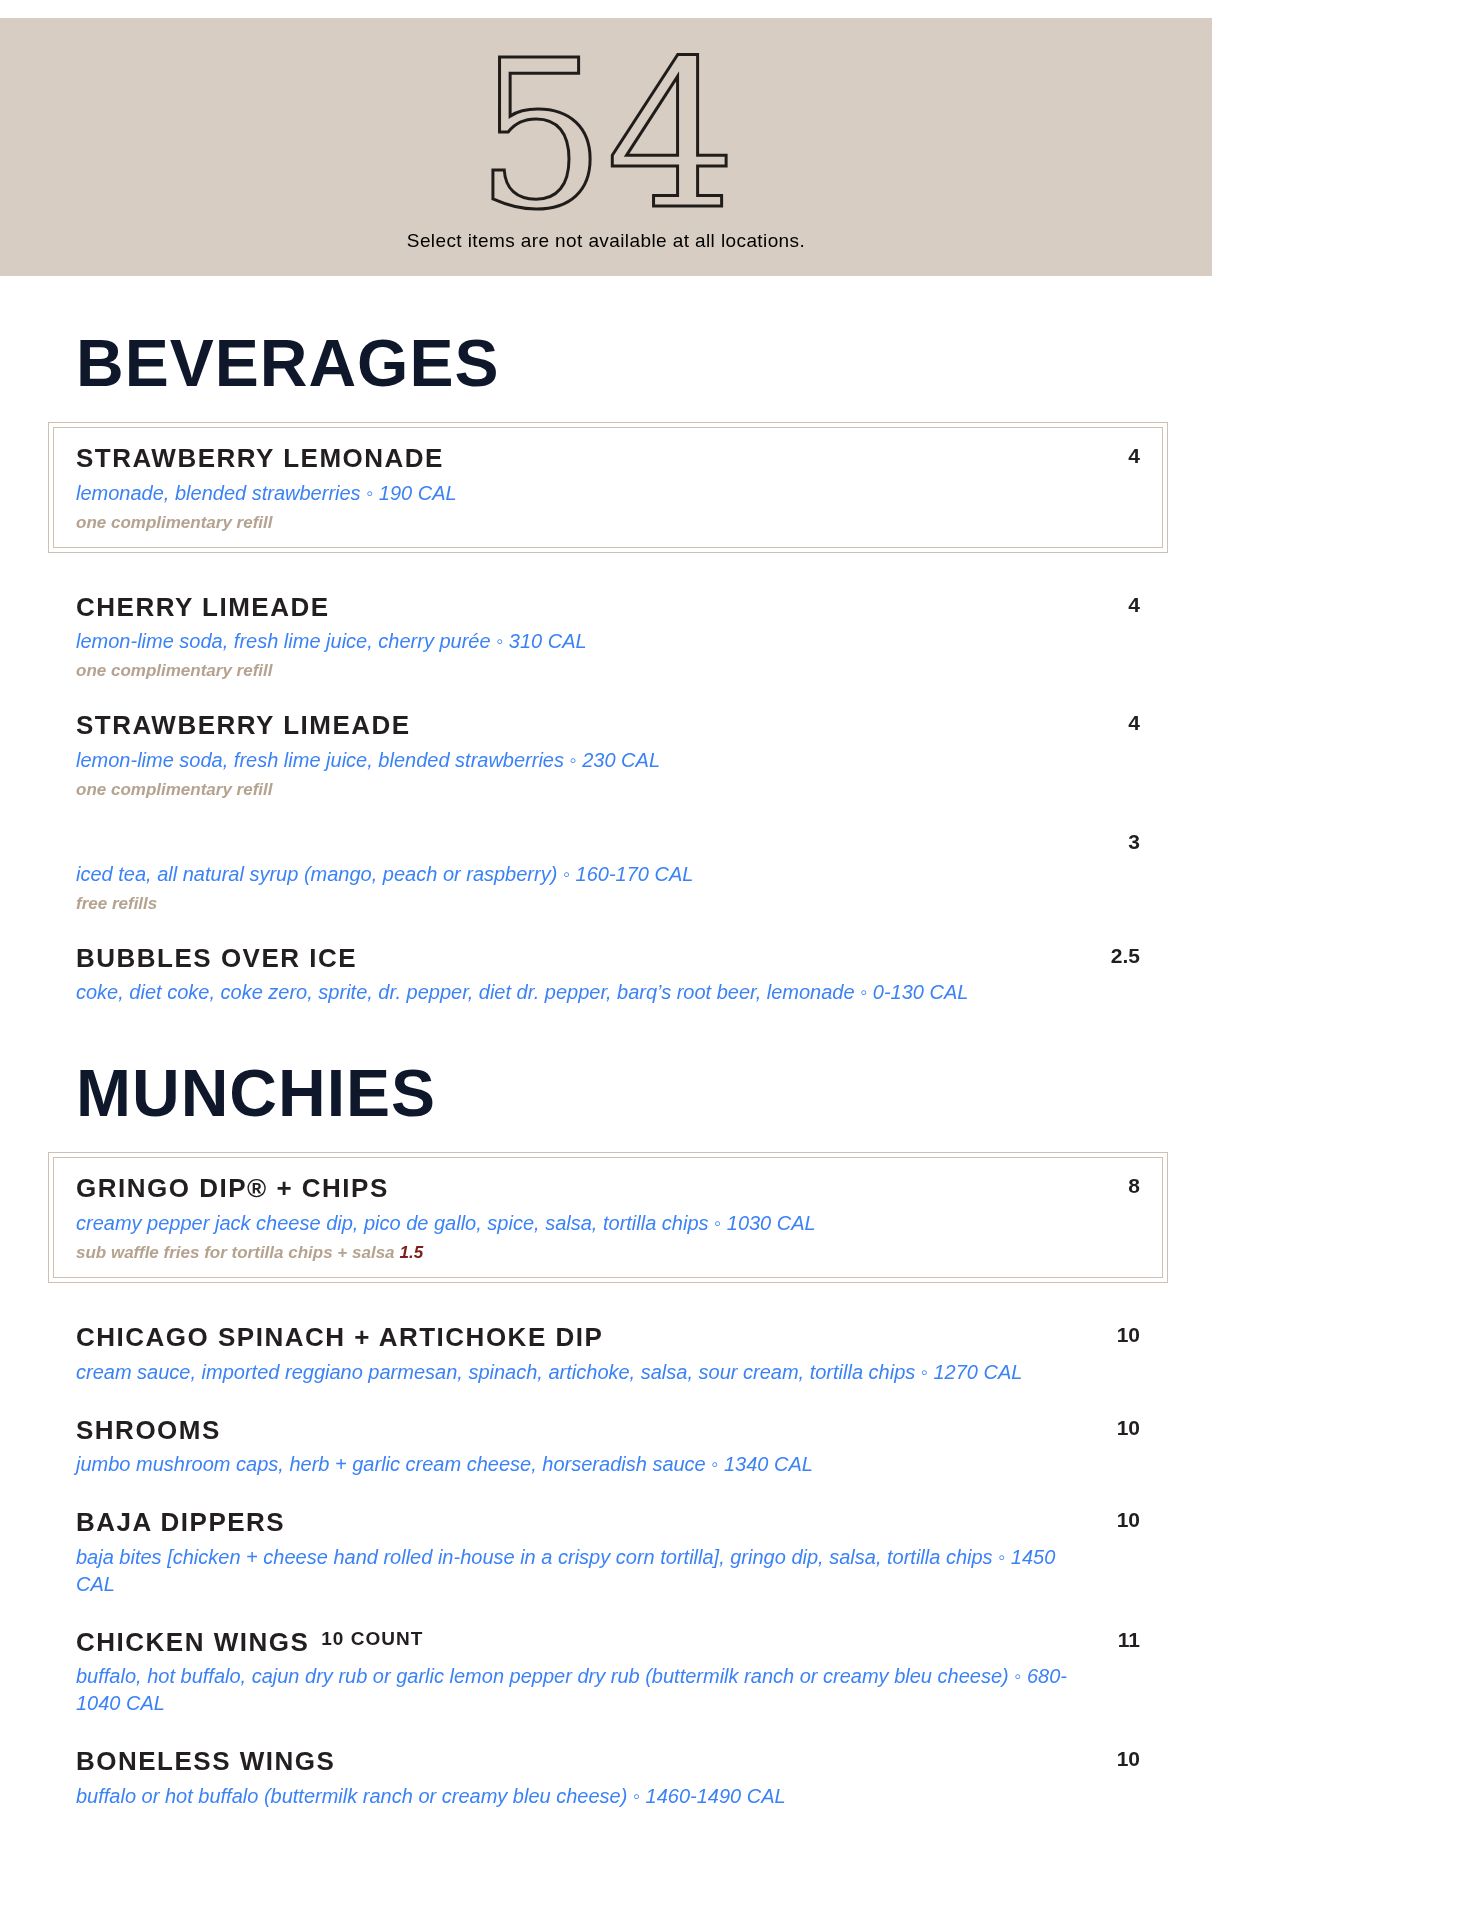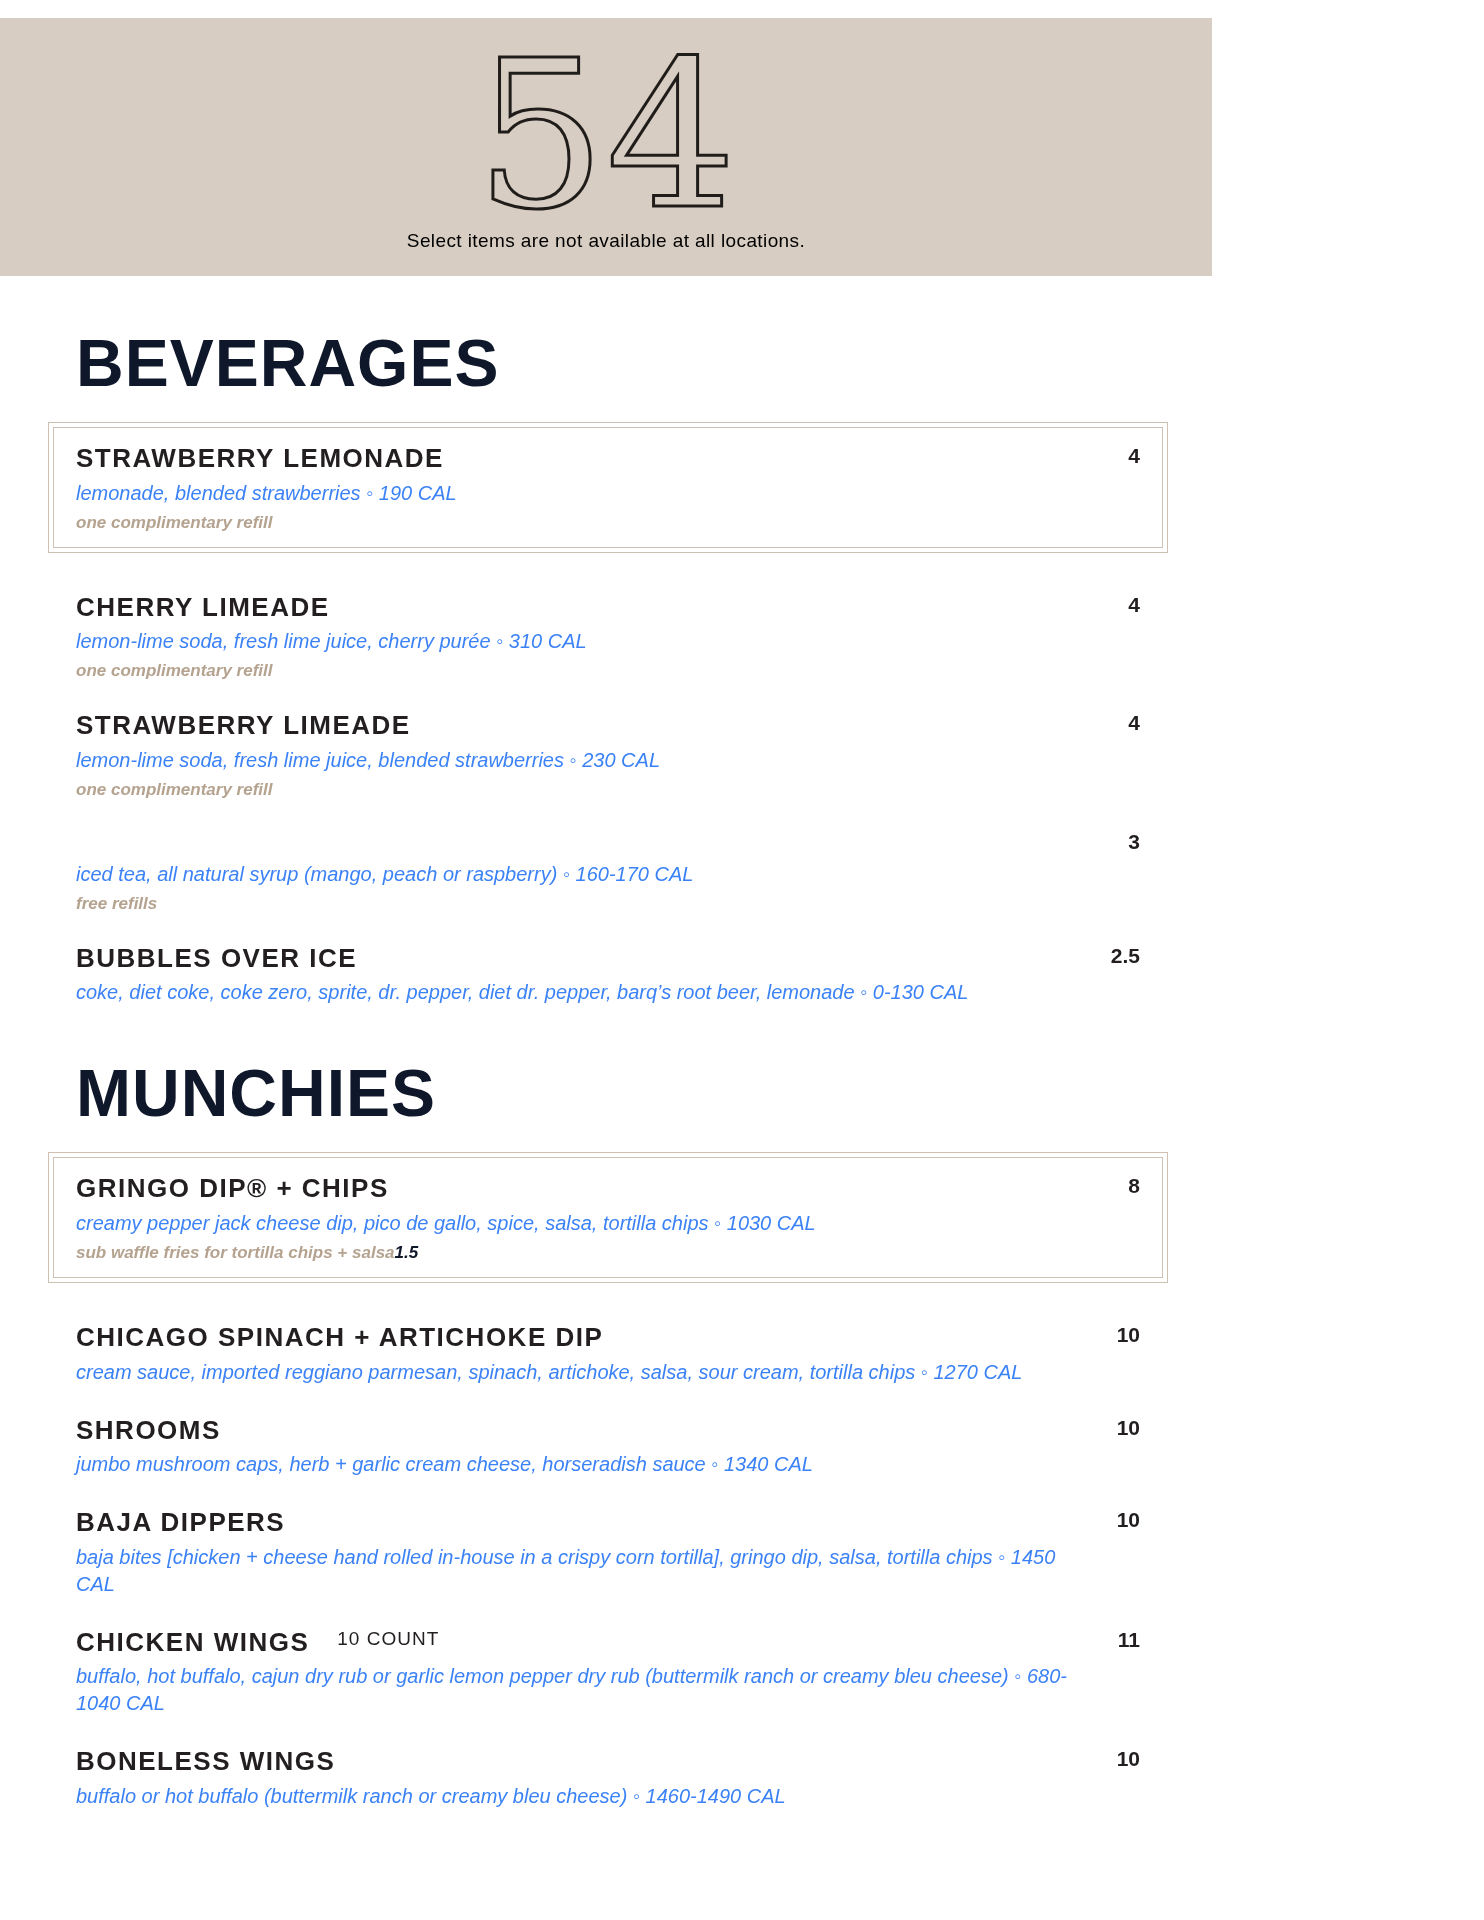--- a/index.html
+++ b/index.html
@@ -61,23 +61,23 @@
     align-items: flex-start;
   }
   .item-name {
     font-size: 26px;
     font-weight: bold;
     letter-spacing: 1.5px;
     line-height: 1.1;
   }
   .item-name-suffix {
     font-size: 19px;
-    font-weight: normal;
+    font-weight: bold;
     letter-spacing: 1px;
-    margin-left: 28px;
+    margin-left: 12px;
   }
   .item-price {
     margin-left: auto;
     font-size: 21px;
     font-weight: bold;
     padding-left: 20px;
     white-space: nowrap;
   }
   .item-desc {
     font-style: italic;
@@ -88,21 +88,22 @@
     color: #3b82f6;
   }
   .item-note {
     font-style: italic;
     font-weight: bold;
     font-size: 17px;
     color: #b5a390;
     margin-top: 6px;
   }
   .note-price {
-    color: #0f172a;
+    color: #7f1d1d;
+    margin-left: 5px;
   }
 </style>
 </head>
 <body>
 
 <div class="sheet">
 
   <div class="header-band">
     <div class="logo-wrap">
       <svg width="320" height="200" viewBox="0 0 320 200">

